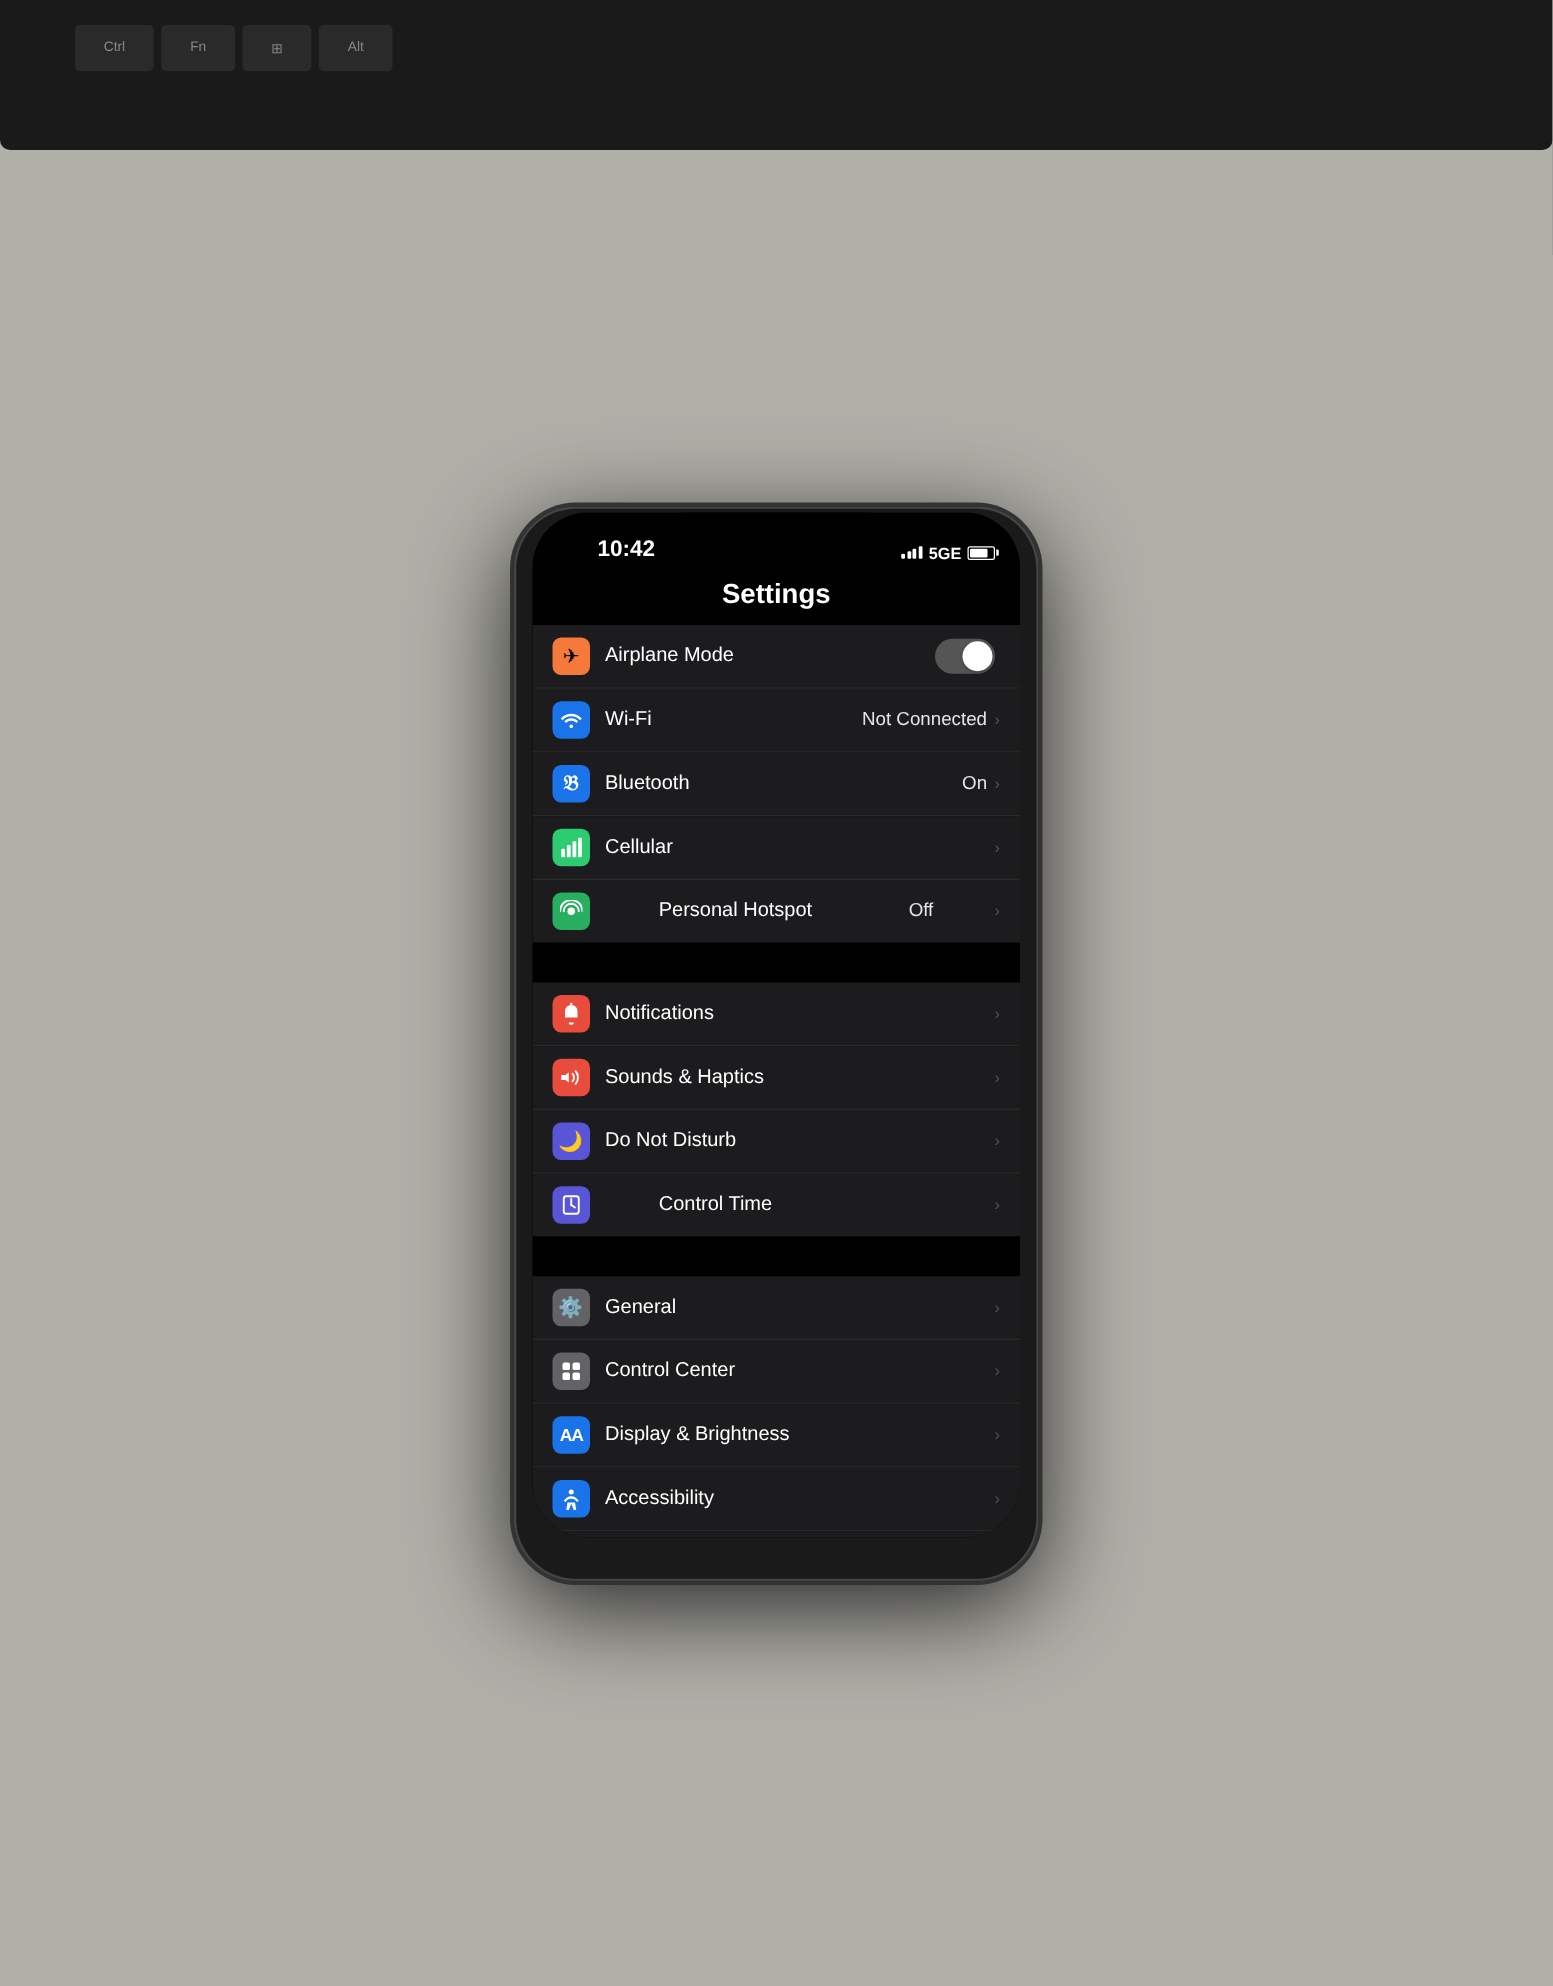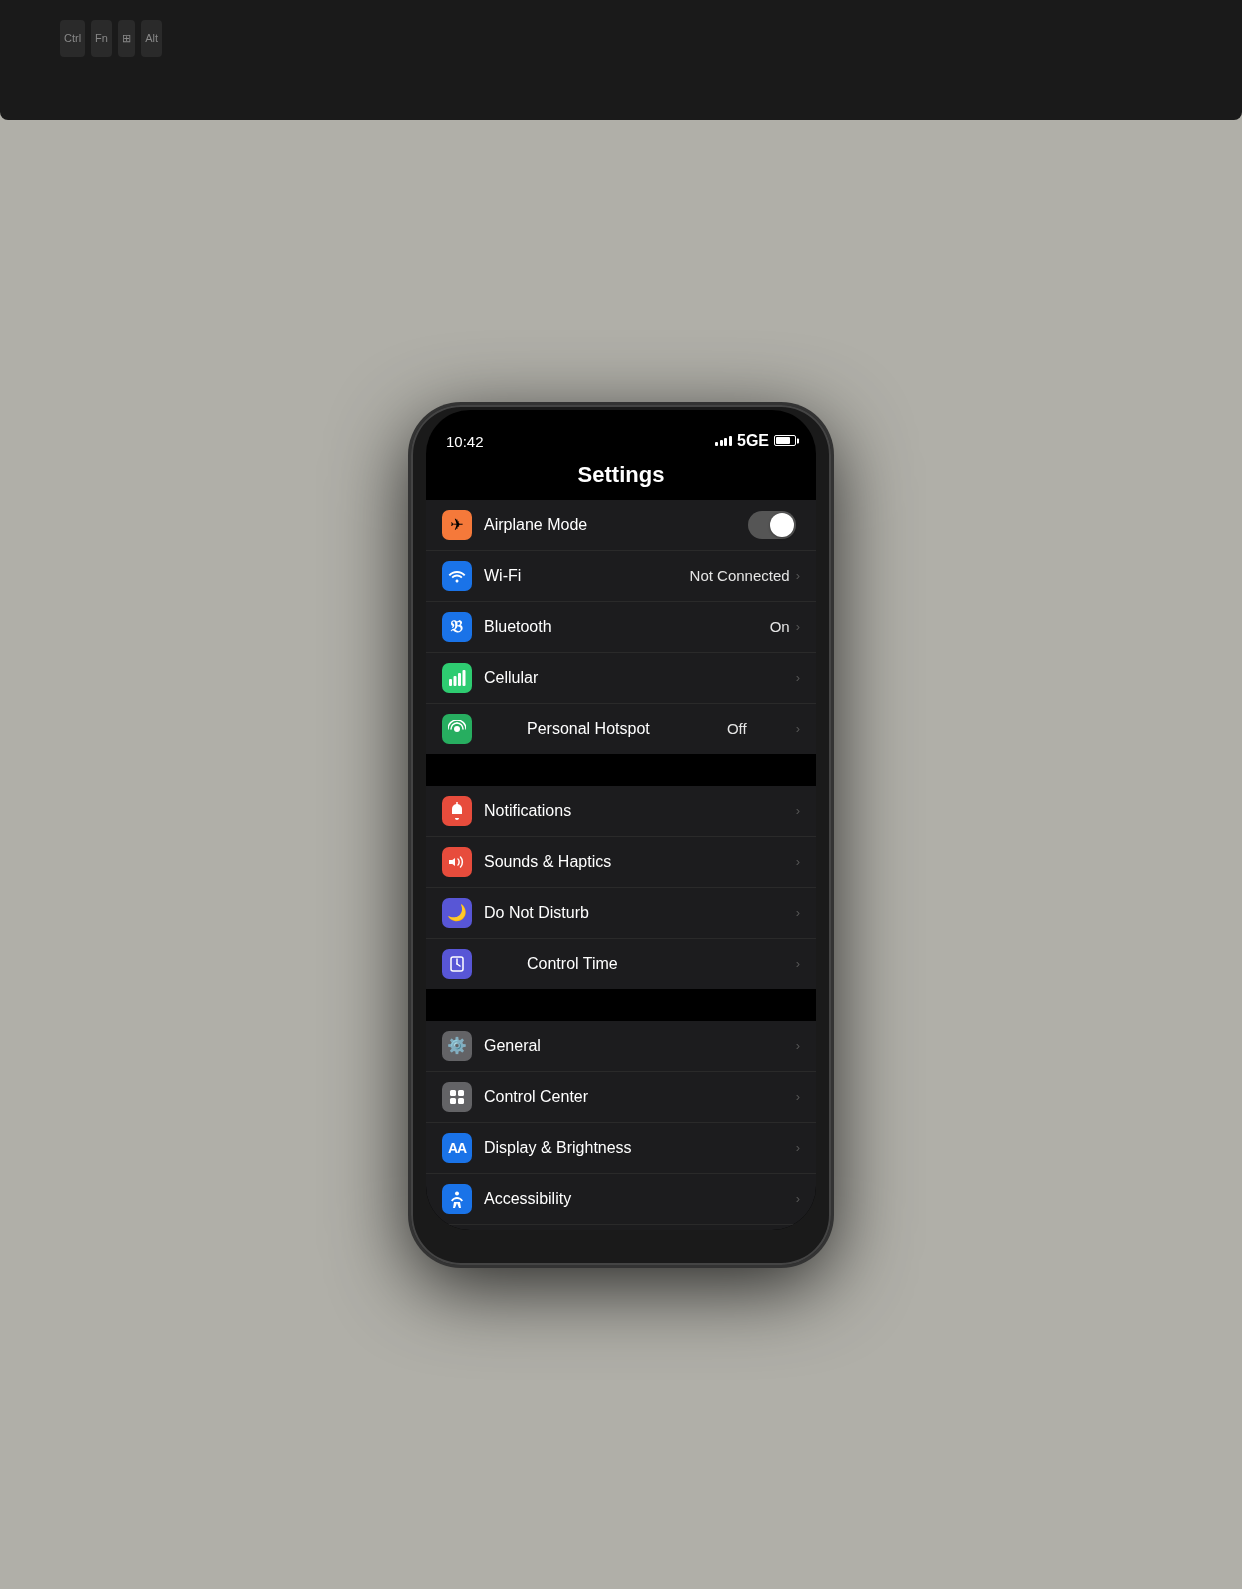--- a/index.html
+++ b/index.html
@@ -34,21 +34,21 @@
 
     .keyboard-keys {
       display: flex;
       gap: 6px;
       padding: 20px 60px;
     }
 
     .key {
       background: #2a2a2a;
       border-radius: 4px;
-      padding: 12px 4px;
+      padding: 12px 23px;
       color: #888;
       font-size: 11px;
     }
 
     .phone-wrapper {
       position: relative;
       top: 40px;
       width: 420px;
       height: 860px;
       background: #1a1a1a;
@@ -93,22 +93,23 @@
       justify-content: space-between;
       padding: 0 20px 4px;
       color: #fff;
       font-size: 13px;
       font-weight: 600;
       position: relative;
       z-index: 5;
     }
 
     .status-time {
-      font-size: 15px;
-      font-weight: 400;
+      font-size: 18px;
+      font-weight: 700;
+      margin-left: 32px;
     }
 
     .status-right {
       display: flex;
       align-items: center;
       gap: 5px;
     }
 
     .signal-bars {
       display: flex;
@@ -116,21 +117,21 @@
       gap: 1.5px;
     }
 
     .bar {
       background: #fff;
       width: 3px;
       border-radius: 1px;
     }
 
     .fivege-label {
-      font-size: 16px;
+      font-size: 13px;
       font-weight: 700;
     }
 
     .battery-icon {
       width: 22px;
       height: 11px;
       border: 1.5px solid #fff;
       border-radius: 2px;
       position: relative;
       display: inline-block;

